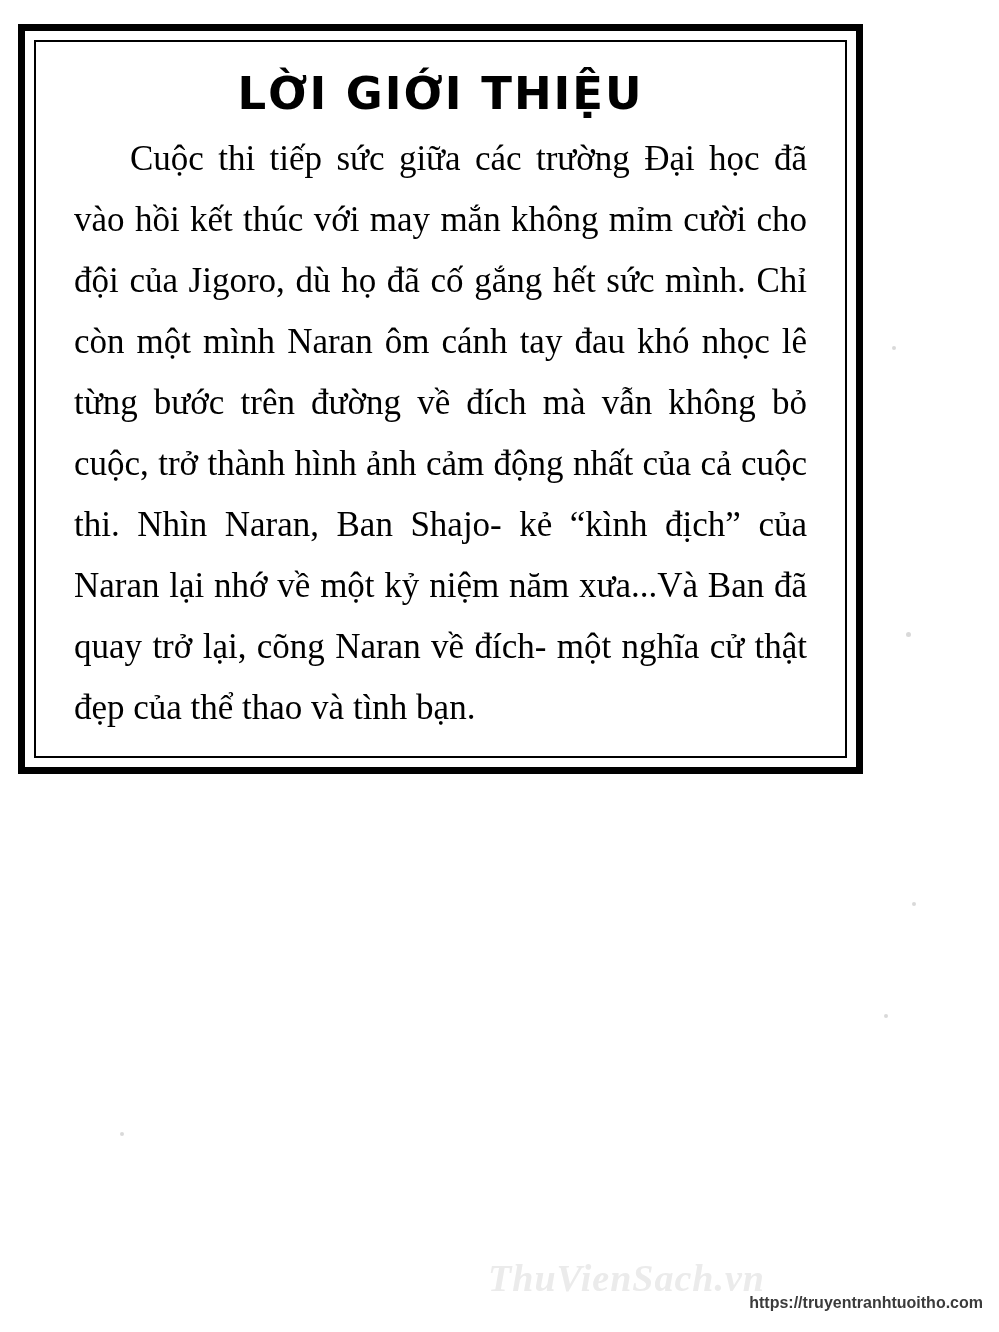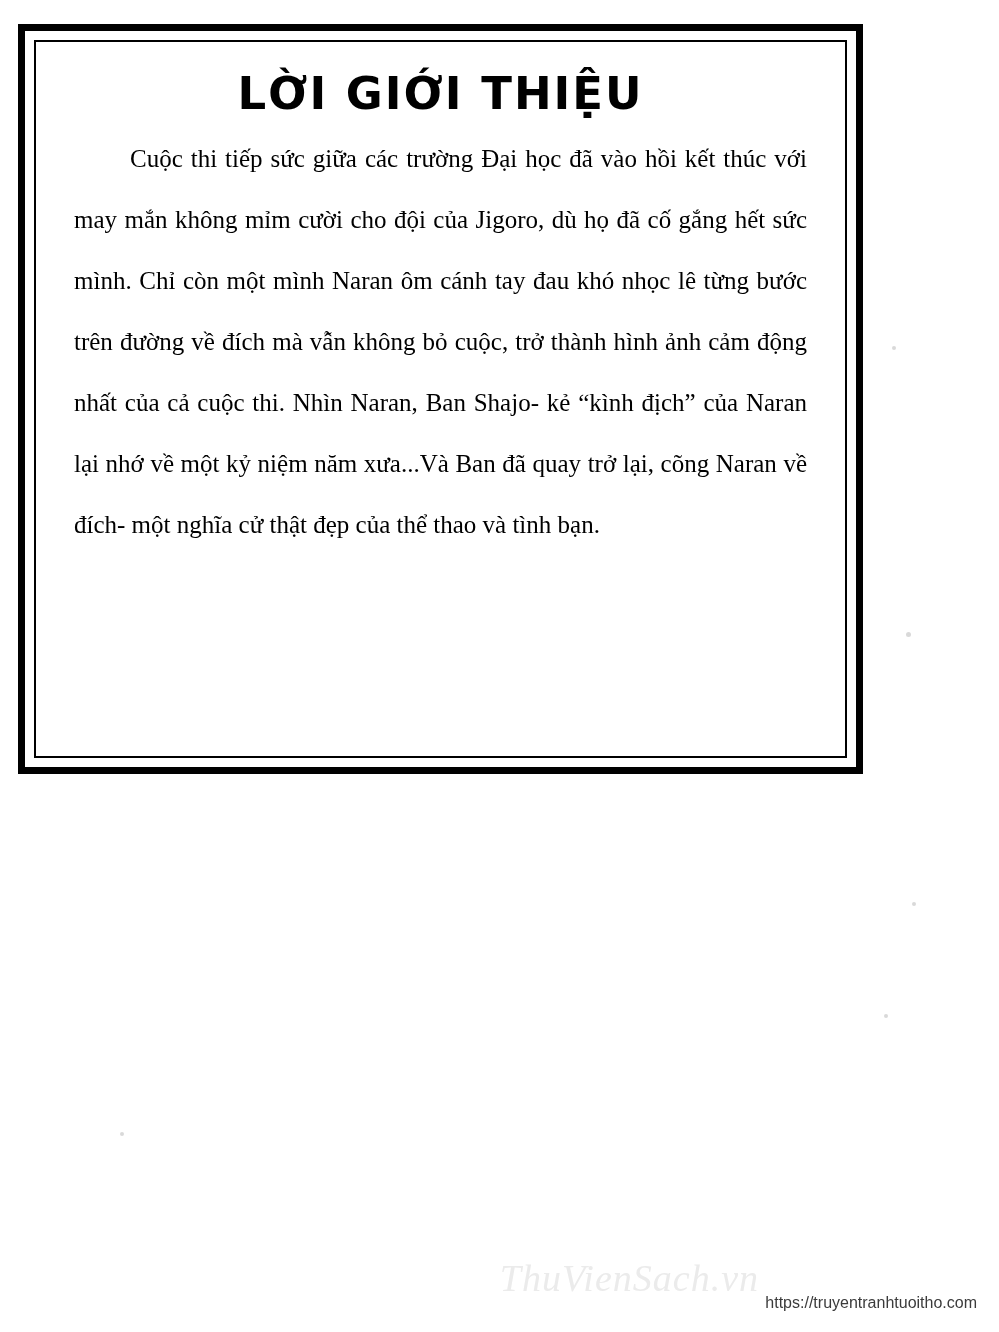--- a/index.html
+++ b/index.html
@@ -58,21 +58,21 @@
     letter-spacing: 2px;
     text-align: center;
     margin: 0 0 6px 0;
     line-height: 1.15;
     white-space: nowrap;
   }
 
   
   .body-text {
     font-family: "Liberation Serif", serif;
-    font-size: 25px;
+    font-size: 35px;
     line-height: 61px;
     text-align: justify;
     text-align-last: left;
     margin: 0;
   }
   .body-text.p-first {
     margin-top: 8px;
   }
   .body-text .indent {
     display: inline-block;
@@ -87,23 +87,24 @@
     position: absolute;
     background: #b9b9b9;
     border-radius: 50%;
     opacity: 0.55;
   }
 
   
   .footer {
     position: absolute;
     left: 0;
-    right: 8px;
+    right: 2px;
     bottom: 14px;
     height: 60px;
+    font-weight: bold;
   }
   .watermark {
     position: absolute;
     right: 232px;
     bottom: 18px;
     font-family: "Liberation Serif", serif;
     font-size: 38px;
     font-style: italic;
     color: #ebebeb;
     letter-spacing: 1px;

